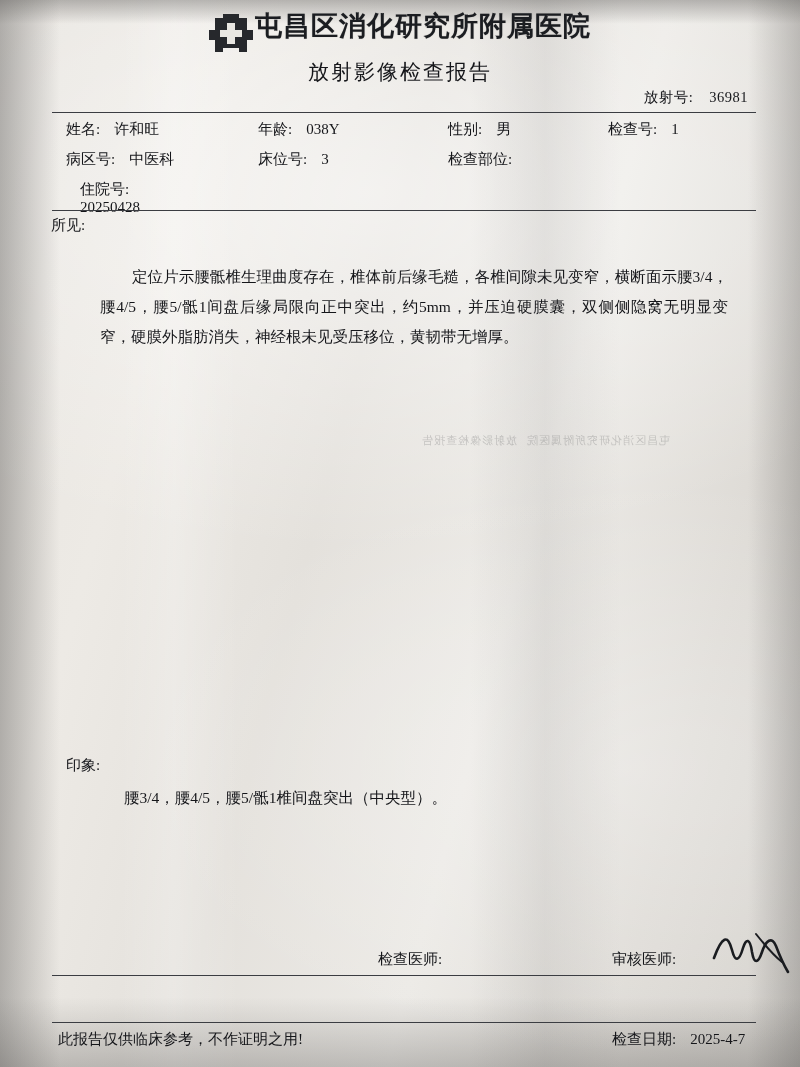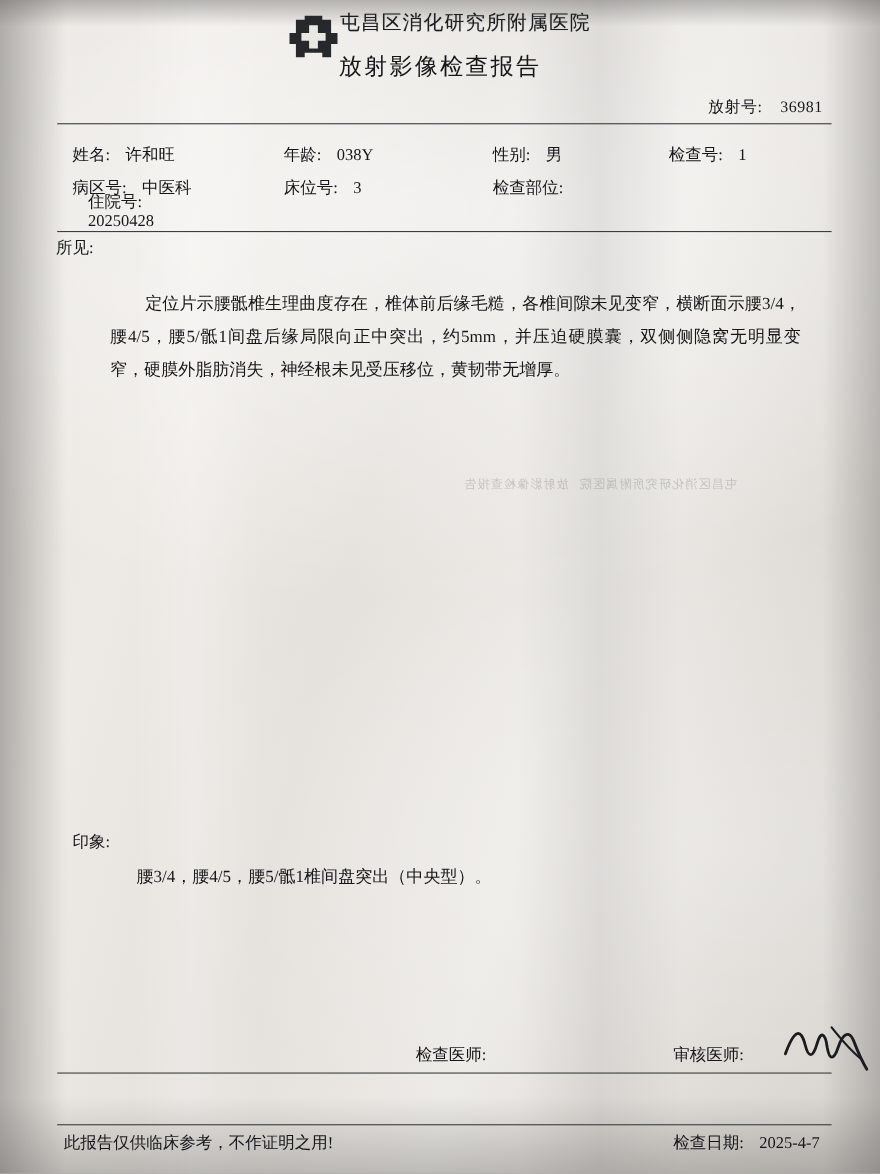--- a/index.html
+++ b/index.html
@@ -82,22 +82,22 @@
     position: relative;
     display: inline-block;
     padding-left: 46px;
   }
   .logo {
     position: absolute;
     left: 0; top: 6px;
     width: 44px; height: 40px;
   }
   .hospital-name {
-    font-size: 18px;
-    font-weight: 400;
+    font-size: 27px;
+    font-weight: 700;
     letter-spacing: 1px;
     color: #1b1d21;
     text-shadow: 0 0 1px rgba(0,0,0,0.25);
   }
   .report-title {
     margin-top: 14px;
     font-size: 21px;
     font-weight: 400;
     letter-spacing: 2px;
   }
@@ -125,21 +125,21 @@
   
   .info {
     position: absolute;
     left: 66px; right: 50px;
     top: 120px;
     font-size: 15px;
   }
   .info-row {
     display: flex;
     height: 30px;
-    align-items: flex-end;
+    align-items: flex-start;
   }
   .cell { display: flex; align-items: baseline; }
   .lbl { white-space: nowrap; }
   .val { margin-left: 14px; white-space: nowrap; }
   .c-name   { width: 192px; }
   .c-age    { width: 190px; }
   .c-sex    { width: 160px; }
   .c-exam   { width: 140px; }
   .c-ward   { width: 192px; }
   .c-bed    { width: 190px; }

